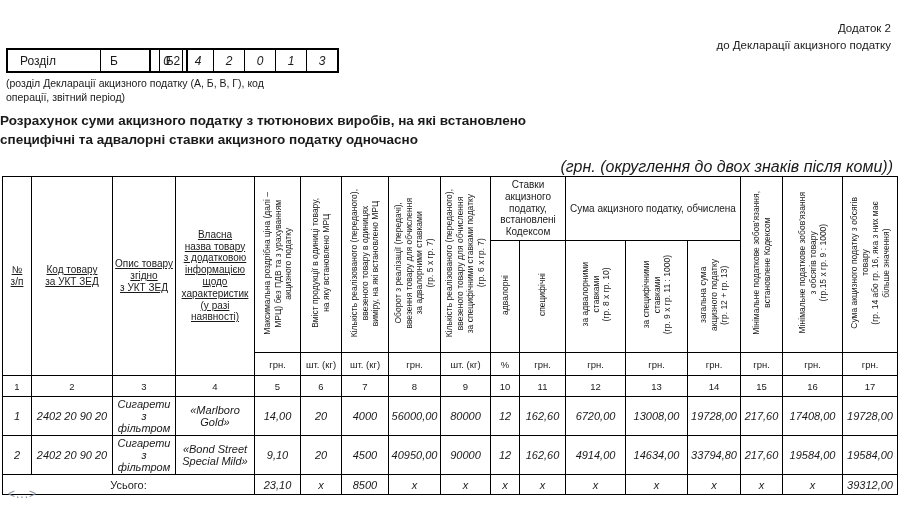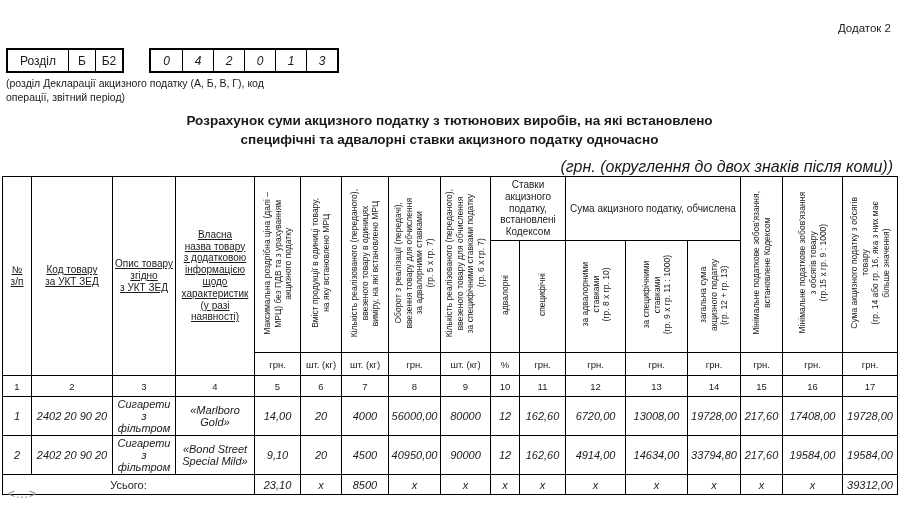--- a/index.html
+++ b/index.html
@@ -5,38 +5,38 @@
   * { box-sizing: border-box; margin: 0; padding: 0; }
   html,body { width: 899px; height: 512px; background: #fff; color: #1a1a1a;
     font-family: "Liberation Sans", sans-serif; }
   body { position: relative; overflow: hidden; }
   .pre { white-space: pre-line; }
 
   .appendix { position: absolute; top: 20px; right: 8px; text-align: right;
     font-size: 11.5px; line-height: 1.45; }
 
   .sec-table { position: absolute; top: 48px; left: 6px; display: inline-flex;
-    border: 2px solid #000; height: 25px; }
+    border: 2px solid #000; height: 25px; gap: 32px; }
   .sec-table .cell { display: flex; align-items: center; justify-content: center;
     font-size: 12px; border-left: 1px solid #000; }
   .sec-table .cell:first-child { border-left: none; }
   .sec-label { width: 60px; }
   .sec-val { width: 27px; }
 
   .code-table { position: absolute; top: 48px; left: 149px; display: inline-flex;
     border: 2px solid #000; height: 25px; }
   .code-table .cell { width: 31px; display: flex; align-items: center;
     justify-content: center; font-size: 12px; font-style: italic;
     border-left: 1px solid #000; }
   .code-table .cell:first-child { border-left: none; }
 
   .sec-caption { position: absolute; top: 77px; left: 6px; width: 340px;
     text-align: left; font-size: 10.5px; line-height: 1.3; }
 
-  .title { position: absolute; top: 112px; left: 0; right: 0; text-align: center;
+  .title { position: absolute; top: 112px; left: 0; right: 0; 
     font-weight: bold; font-size: 13.5px; line-height: 1.4; }
 
   .round-note { position: absolute; top: 158px; right: 6px; font-size: 16px; font-style: italic; }
 
   table.main { position: absolute; top: 176px; left: 2px; border-collapse: collapse;
     table-layout: fixed; width: 895px; }
   table.main td { border: 1px solid #000; vertical-align: middle;
     text-align: center; padding: 1px 2px; overflow: hidden; }
   tr.r-group td { height: 64px; font-size: 10px; line-height: 1.18; }
   tr.r-rot td { height: 112px; }
@@ -53,20 +53,21 @@
   td.total-label { text-align: left; padding-left: 5px; font-style: normal; }
 
   .ellipsis { position: absolute; top: 487px; left: 8px; color: #7e899b;
     font-size: 12px; letter-spacing: 1px; }
 </style>
 </head>
 <body>
 
 <div class="appendix">
   <div>Додаток 2</div>
+  <div>до Декларації акцизного податку</div>
 </div>
 
 <div class="sec-table">
   <div class="cell sec-label">Розділ</div>
   <div class="cell sec-val">Б</div>
   <div class="cell sec-val">Б2</div>
 </div>
 
 <div class="code-table">
   <div class="cell">0</div>

